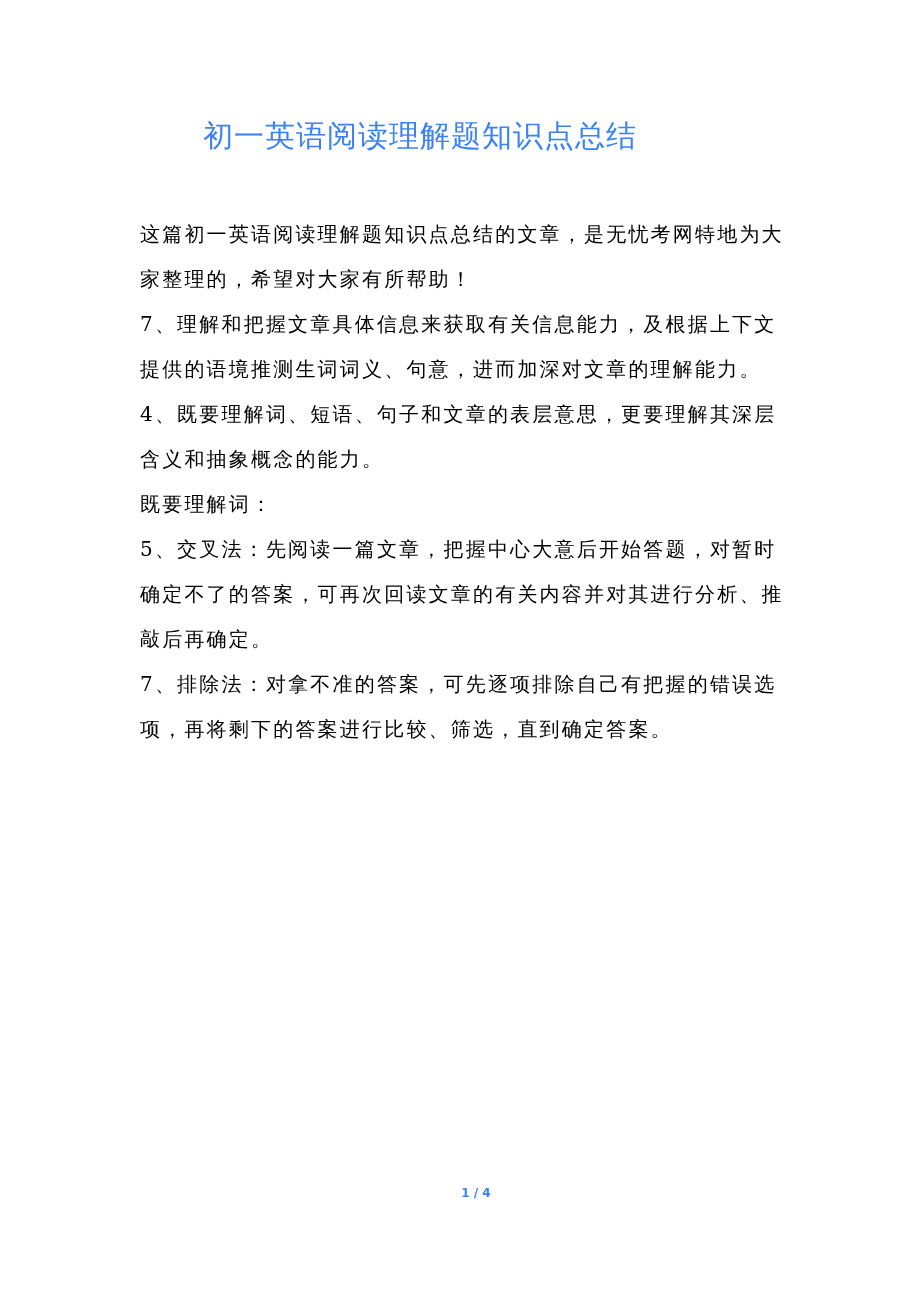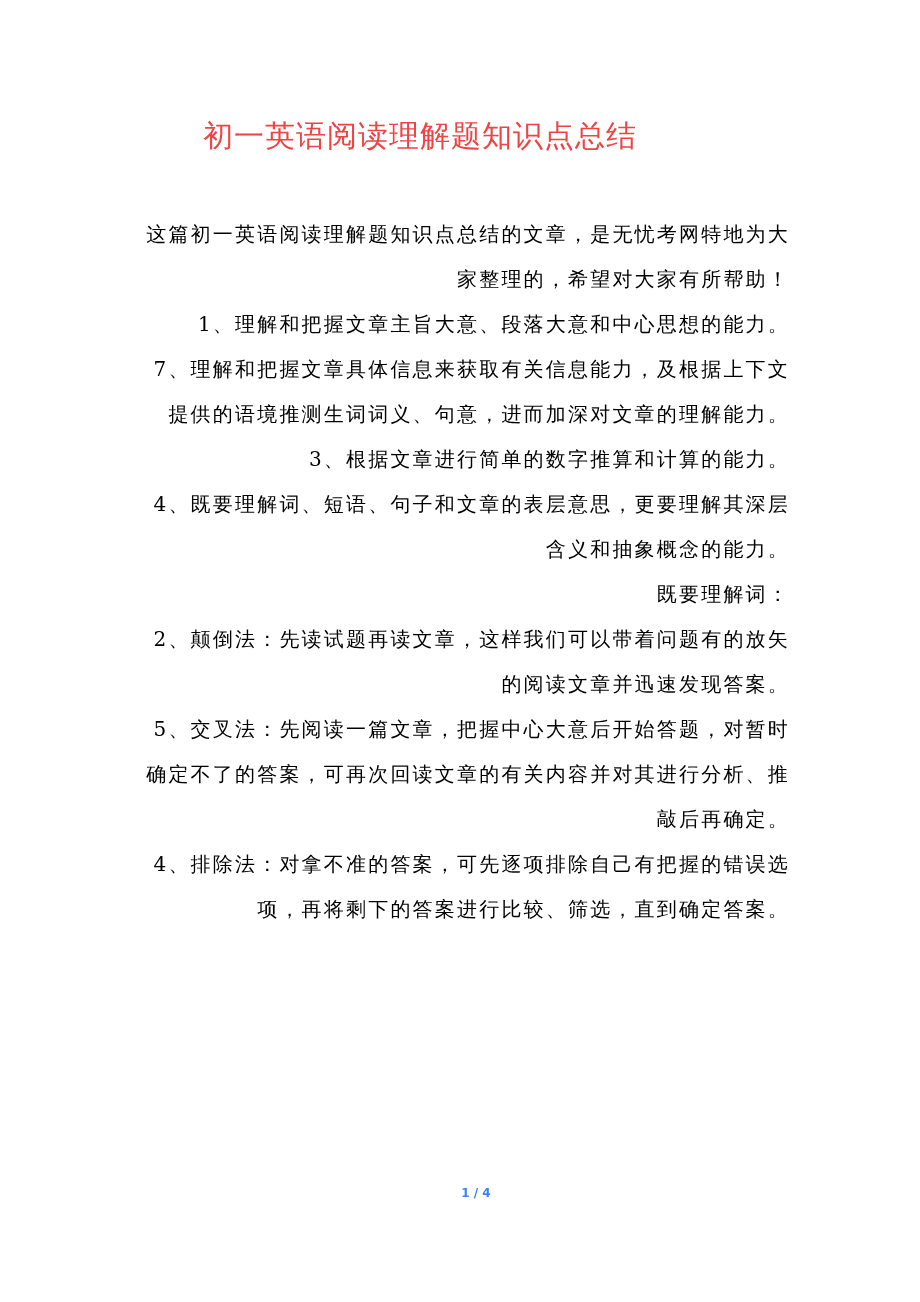--- a/index.html
+++ b/index.html
@@ -17,31 +17,30 @@
     }
     .page-title {
       position: absolute;
       top: 112px;
       left: 0;
       width: 840px;
       text-align: center;
       font-family: "DejaVu Sans", "Liberation Sans", sans-serif;
       font-size: 30px;
       line-height: 48px;
-      color: #ef4444;
+      color: #3b82f6;
       letter-spacing: 1px;
       margin: 0;
       font-weight: normal;
     }
     .body-text {
       position: absolute;
       top: 212px;
       left: 140px;
       width: 650px;
-      text-align: right;
     }
     .para {
       margin: 0;
       font-size: 20px;
       line-height: 45px;
       letter-spacing: 2.2px;
       white-space: pre-wrap;
     }
     .page-number {
       position: absolute;
@@ -56,23 +55,20 @@
       padding-left: 16px;
     }
   </style>
 </head>
 <body>
 
 <h1 class="page-title">初一英语阅读理解题知识点总结</h1>
 
 <div class="body-text">
   <p class="para">这篇初一英语阅读理解题知识点总结的文章，是无忧考网特地为大家整理的，希望对大家有所帮助！</p>
-  <p class="para">1、理解和把握文章主旨大意、段落大意和中心思想的能力。</p>
   <p class="para">7、理解和把握文章具体信息来获取有关信息能力，及根据上下文提供的语境推测生词词义、句意，进而加深对文章的理解能力。</p>
-  <p class="para">3、根据文章进行简单的数字推算和计算的能力。</p>
   <p class="para">4、既要理解词、短语、句子和文章的表层意思，更要理解其深层含义和抽象概念的能力。</p>
   <p class="para">既要理解词：</p>
-  <p class="para">2、颠倒法：先读试题再读文章，这样我们可以带着问题有的放矢的阅读文章并迅速发现答案。</p>
   <p class="para">5、交叉法：先阅读一篇文章，把握中心大意后开始答题，对暂时确定不了的答案，可再次回读文章的有关内容并对其进行分析、推敲后再确定。</p>
-  <p class="para">4、排除法：对拿不准的答案，可先逐项排除自己有把握的错误选项，再将剩下的答案进行比较、筛选，直到确定答案。</p>
+  <p class="para">7、排除法：对拿不准的答案，可先逐项排除自己有把握的错误选项，再将剩下的答案进行比较、筛选，直到确定答案。</p>
 </div>
 
 <div class="page-number">1 / 4</div>
 
 </body></html>

